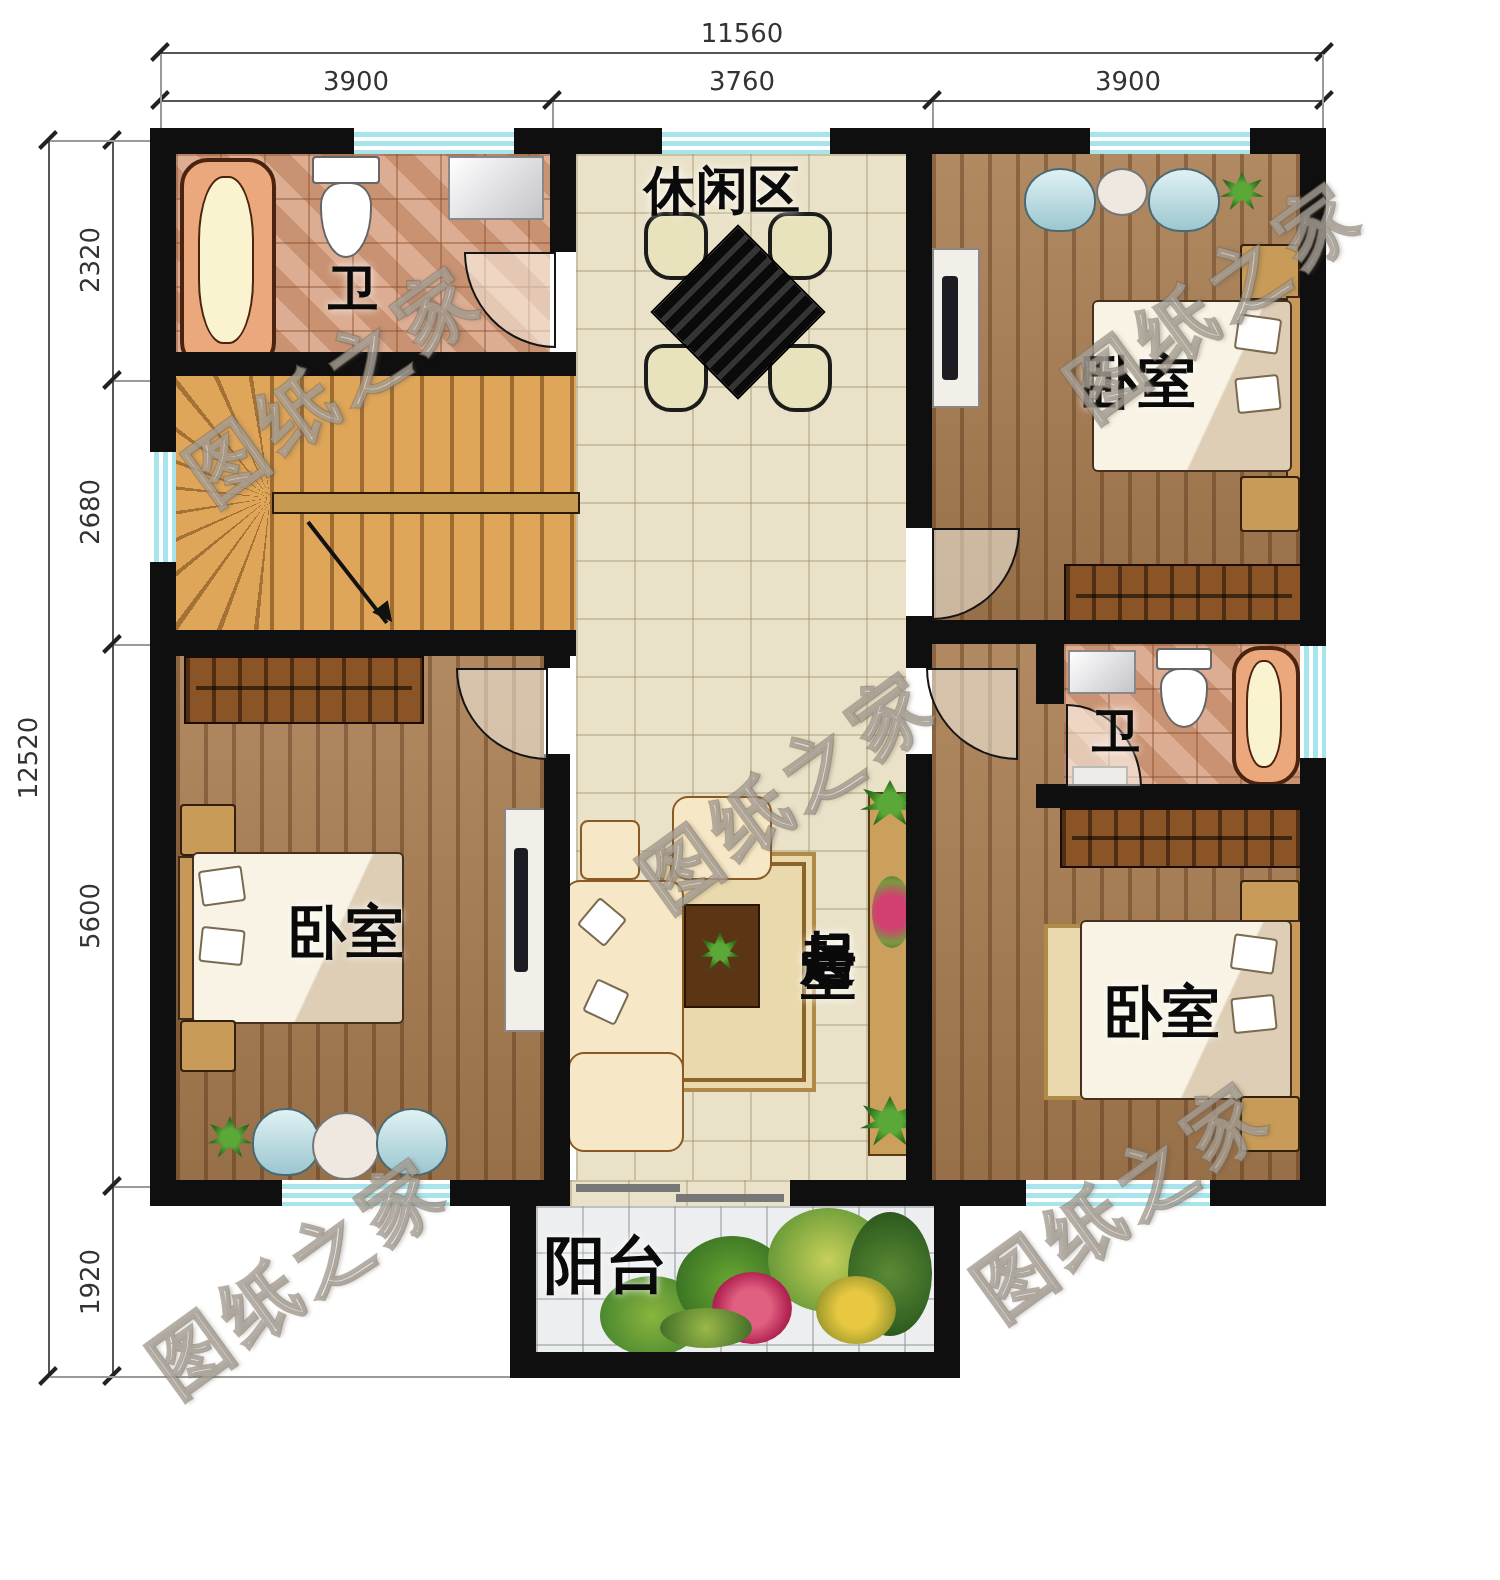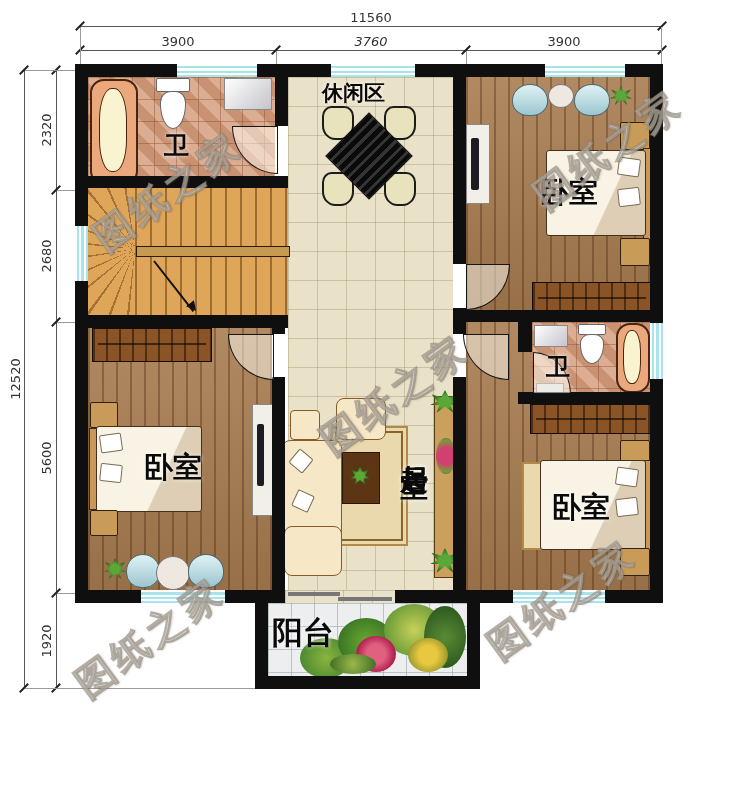--- a/index.html
+++ b/index.html
@@ -75,21 +75,21 @@
   <div class="tick" style="left:74px;top:49px;"></div>
   <div class="tick" style="left:270px;top:49px;"></div>
   <div class="tick" style="left:460px;top:49px;"></div>
   <div class="tick" style="left:656px;top:49px;"></div>
   <div class="ext" style="left:80px;top:27px;width:1px;height:37px;"></div>
   <div class="ext" style="left:276px;top:51px;width:1px;height:13px;"></div>
   <div class="ext" style="left:466px;top:51px;width:1px;height:13px;"></div>
   <div class="ext" style="left:661px;top:27px;width:1px;height:37px;"></div>
   <div class="dim-label" style="left:331px;top:10px;width:80px;">11560</div>
   <div class="dim-label" style="left:138px;top:34px;width:80px;">3900</div>
-  <div class="dim-label" style="left:331px;top:34px;width:80px;font-style:italic;">3760</div>
+  <div class="dim-label" style="left:331px;top:34px;width:80px;">3760</div>
   <div class="dim-label" style="left:524px;top:34px;width:80px;">3900</div>
 
   <div class="dim-line" style="left:24px;top:70px;width:1px;height:618px;"></div>
   <div class="dim-line" style="left:56px;top:70px;width:1px;height:618px;"></div>
   <div class="tick" style="left:18px;top:69px;"></div>
   <div class="tick" style="left:18px;top:687px;"></div>
   <div class="tick" style="left:50px;top:69px;"></div>
   <div class="tick" style="left:50px;top:189px;"></div>
   <div class="tick" style="left:50px;top:321px;"></div>
   <div class="tick" style="left:50px;top:592px;"></div>
@@ -238,21 +238,21 @@
   <div class="floor-tile" style="left:285px;top:590px;width:110px;height:13px;"></div>
   <div class="slide" style="left:288px;top:592px;width:52px;height:4px;"></div>
   <div class="slide" style="left:338px;top:597px;width:54px;height:4px;"></div>
 
   <div class="door" style="left:232px;top:126px;width:44px;height:46px;border-radius:0 0 0 100%;"></div>
   <div class="door" style="left:228px;top:334px;width:44px;height:44px;border-radius:0 0 0 100%;"></div>
   <div class="door" style="left:466px;top:264px;width:42px;height:44px;border-radius:0 0 100% 0;"></div>
   <div class="door" style="left:463px;top:334px;width:44px;height:44px;border-radius:0 0 0 100%;"></div>
   <div class="door" style="left:533px;top:352px;width:36px;height:40px;border-radius:0 100% 0 0;"></div>
 
-  <div class="room-label" style="left:322px;top:81px;font-size:21px;">休闲区</div>
+  <div class="room-label" style="left:322px;top:81px;font-size:26px;">休闲区</div>
   <div class="room-label" style="left:164px;top:132px;font-size:25px;">卫</div>
   <div class="room-label" style="left:540px;top:177px;font-size:29px;">卧室</div>
   <div class="room-label" style="left:546px;top:354px;font-size:24px;">卫</div>
   <div class="room-label" style="left:552px;top:492px;font-size:29px;">卧室</div>
   <div class="room-label" style="left:144px;top:452px;font-size:29px;">卧室</div>
   <div class="room-label vertical" style="left:398px;top:442px;font-size:28px;">起居室</div>
   <div class="room-label" style="left:272px;top:616px;font-size:31px;">阳台</div>
 
   <div class="watermark" style="left:168px;top:192px;">图纸之家</div>
   <div class="watermark" style="left:608px;top:150px;">图纸之家</div>

